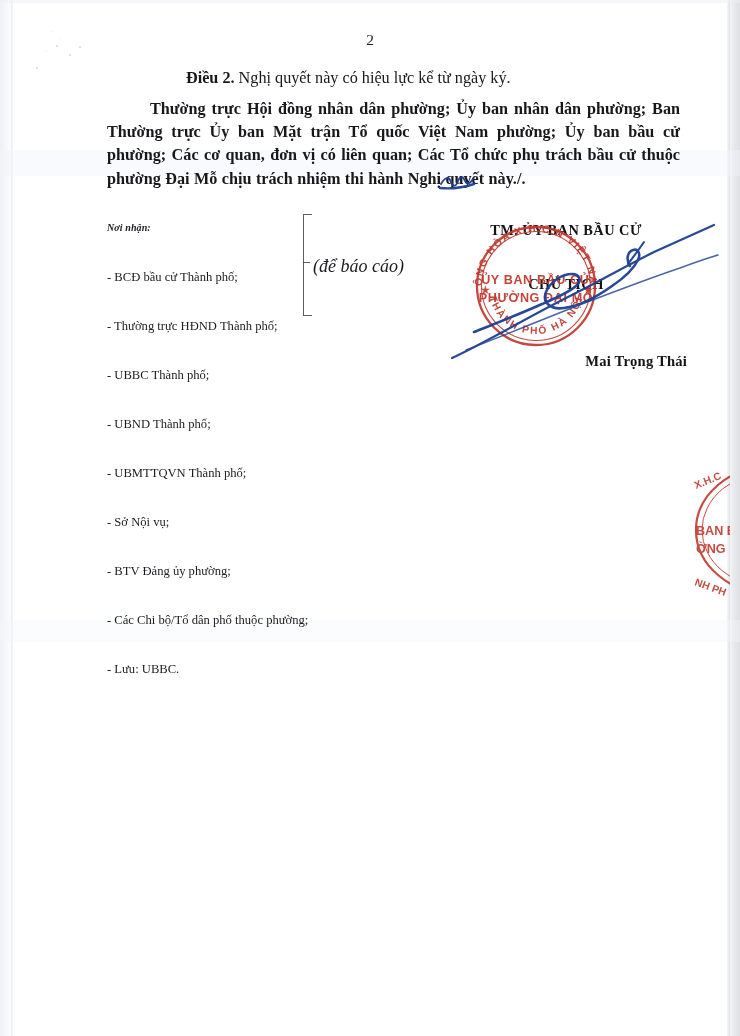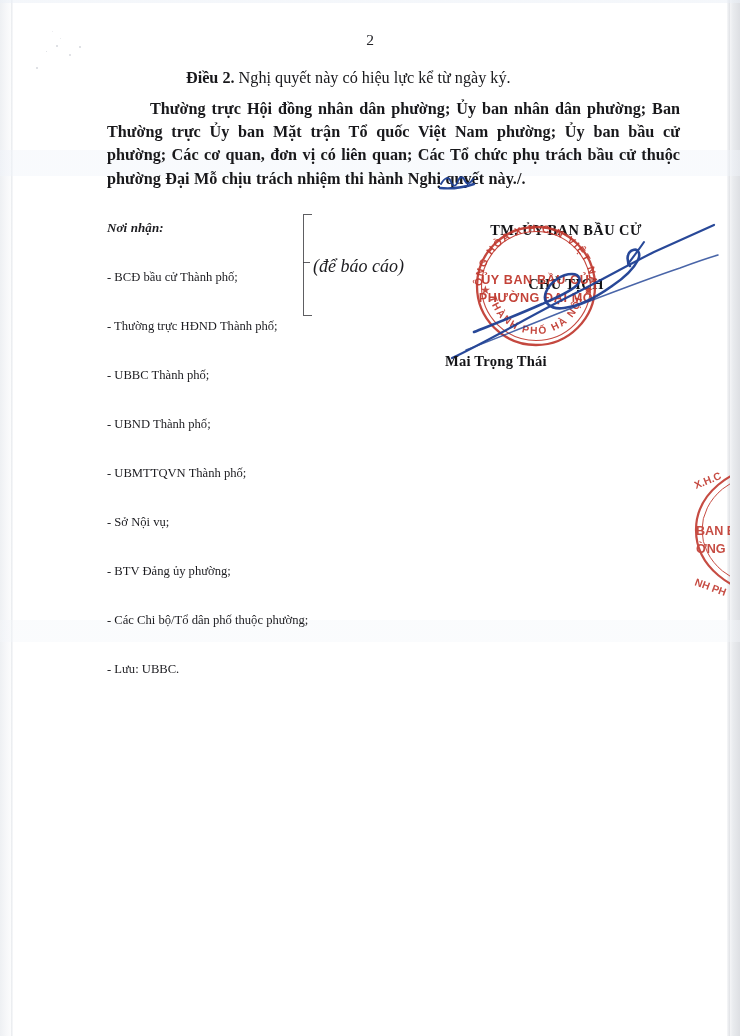--- a/index.html
+++ b/index.html
@@ -107,21 +107,21 @@
   
   #recipients {
     left: 107px; top: 187px;
     font-size: 12.6px;
     line-height: 16.3px;
     color: #1c1c20;
   }
   #recipients-title {
     font-weight: bold;
     font-style: italic;
-    font-size: 13px;
+    font-size: 10px;
     letter-spacing: .1px;
     margin-bottom: 1px;
   }
   .recip-item { white-space: pre; }
 
   
   #brace {
     position: absolute;
     left: 303px; top: 214px;
     width: 8px; height: 100px;
@@ -160,21 +160,21 @@
     font-weight: bold;
     font-size: 14.4px;
     letter-spacing: .45px;
     margin-top: 1px;
     color: #141417;
   }
   #sig-name {
     position: absolute;
     left: 445px; top: 353px;
     width: 242px;
-    text-align: left;
+    text-align: right;
     font-weight: bold;
     font-size: 14.6px;
     letter-spacing: .2px;
     color: #141417;
   }
 
   
   .stamp-svg, .sign-svg { position: absolute; pointer-events: none; }
   #seal-main { left: 462px; top: 212px; }
   #signature-main { left: 430px; top: 200px; }

